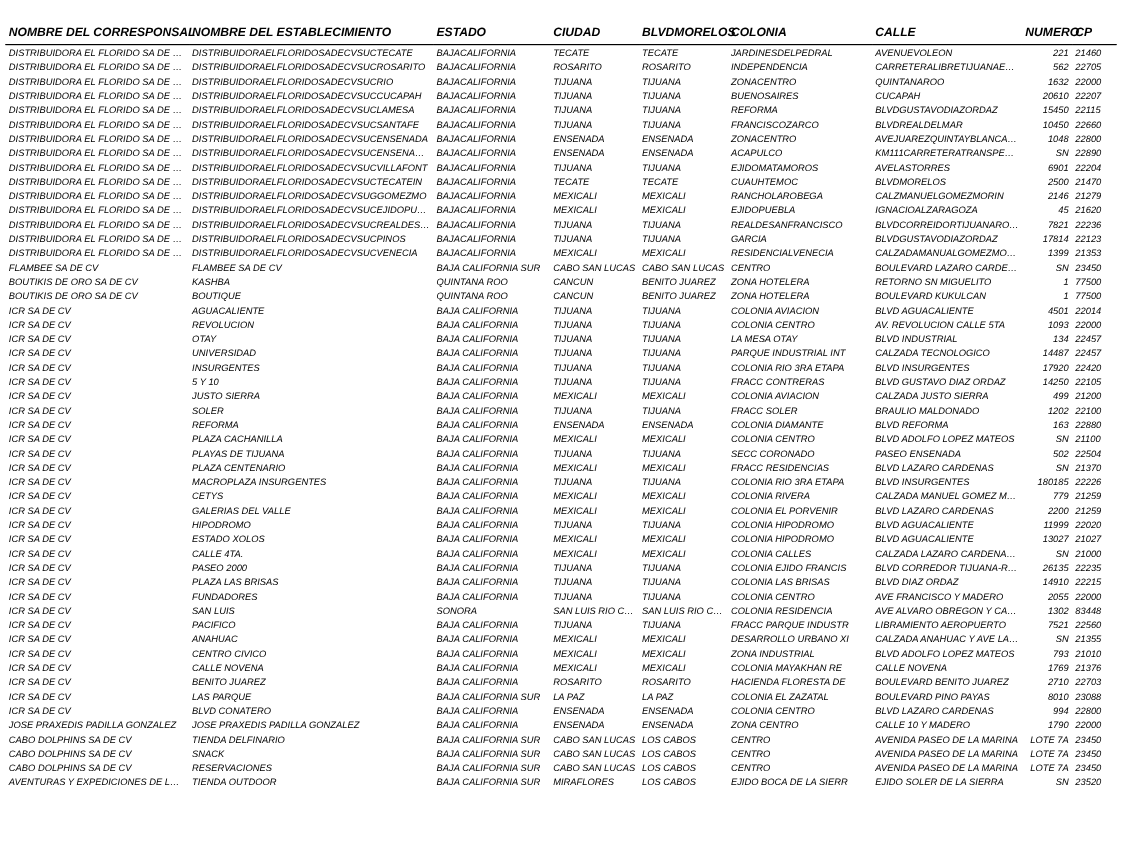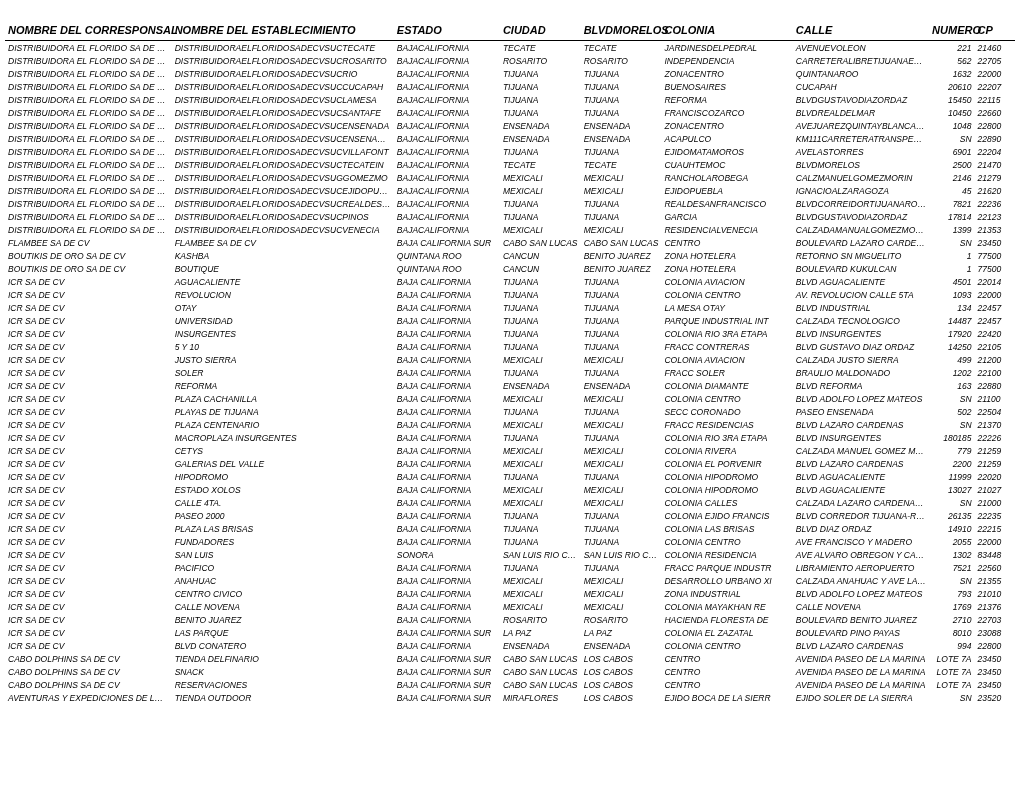--- a/index.html
+++ b/index.html
@@ -581,20 +581,31 @@
           <td class="col-establecimiento">BLVD CONATERO</td>
           <td class="col-estado">BAJA CALIFORNIA</td>
           <td class="col-ciudad">ENSENADA</td>
           <td class="col-delegacion">ENSENADA</td>
           <td class="col-colonia">COLONIA CENTRO</td>
           <td class="col-calle">BLVD LAZARO CARDENAS</td>
           <td class="col-numero">994</td>
           <td class="col-cp">22800</td>
         </tr>
         <tr>
+          <td class="col-corresponsal">JOSE PRAXEDIS PADILLA GONZALEZ</td>
+          <td class="col-establecimiento">JOSE PRAXEDIS PADILLA GONZALEZ</td>
+          <td class="col-estado">BAJA CALIFORNIA</td>
+          <td class="col-ciudad">ENSENADA</td>
+          <td class="col-delegacion">ENSENADA</td>
+          <td class="col-colonia">ZONA CENTRO</td>
+          <td class="col-calle">CALLE 10 Y MADERO</td>
+          <td class="col-numero">1790</td>
+          <td class="col-cp">22000</td>
+        </tr>
+        <tr>
           <td class="col-corresponsal">CABO DOLPHINS SA DE CV</td>
           <td class="col-establecimiento">TIENDA DELFINARIO</td>
           <td class="col-estado">BAJA CALIFORNIA SUR</td>
           <td class="col-ciudad">CABO SAN LUCAS</td>
           <td class="col-delegacion">LOS CABOS</td>
           <td class="col-colonia">CENTRO</td>
           <td class="col-calle">AVENIDA PASEO DE LA MARINA</td>
           <td class="col-numero">LOTE 7A</td>
           <td class="col-cp">23450</td>
         </tr>

